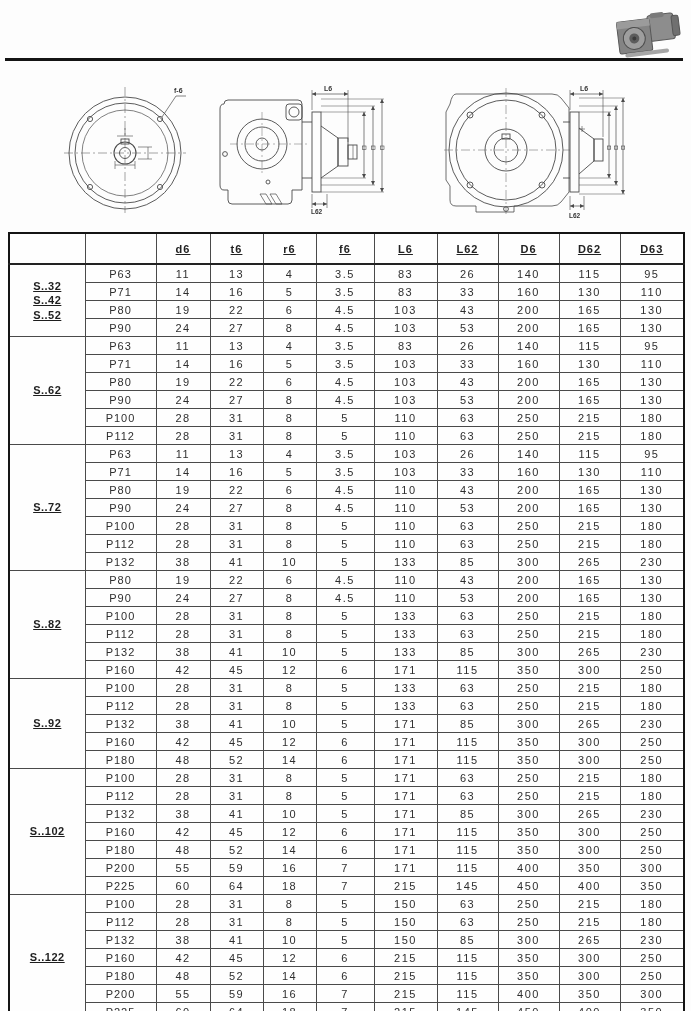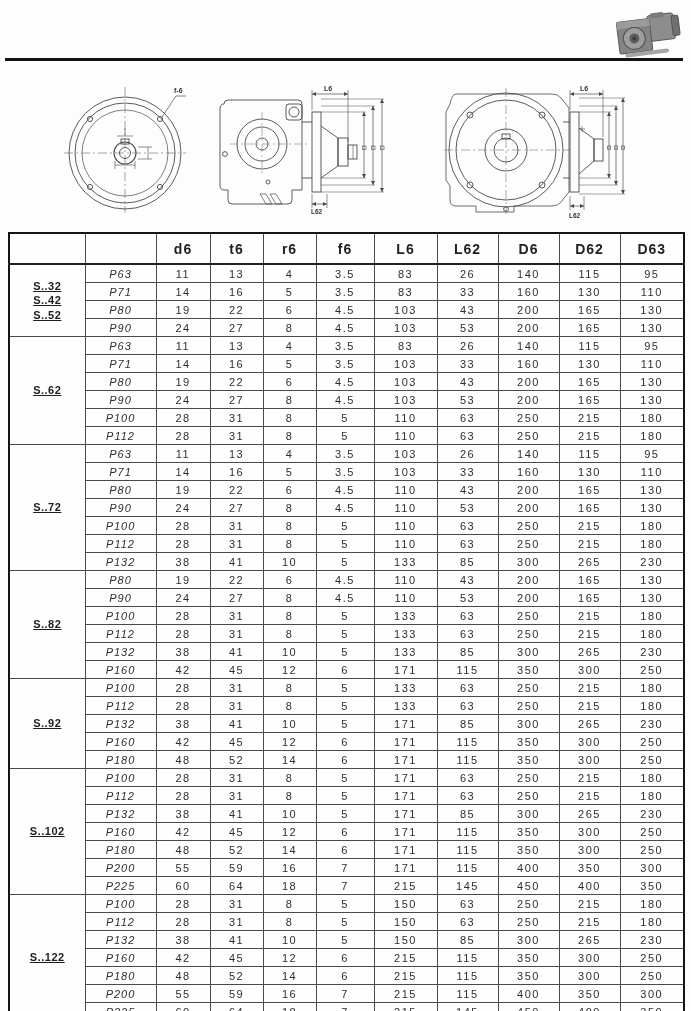--- a/index.html
+++ b/index.html
@@ -21,29 +21,29 @@
     border-collapse:collapse;table-layout:fixed;
     background:#fefefe;
   }
   table.dims th,table.dims td{
     border:1px solid #4a4a4a;
     text-align:center;vertical-align:middle;
     padding:0;overflow:hidden;white-space:nowrap;
   }
   table.dims{border:2px solid #141414;}
   table.dims thead th{
-    height:29px;font-size:14px;font-weight:bold;letter-spacing:1px;
-    border-bottom:2px solid #222;color:#222;
+    height:29px;font-size:11px;font-weight:bold;letter-spacing:1px;
+    border-bottom:2px solid #222;color:#222;text-decoration:underline;
   }
   table.dims td{font-size:11px;height:17px;}
   td.group{
     font-weight:bold;font-size:13.5px;letter-spacing:0.5px;color:#1e1e1e;
     line-height:1.3;border-right:1px solid #4a4a4a;text-decoration:underline;
   }
-  td.pcol{letter-spacing:1px;color:#2e2e2e;font-style:italic;}
+  td.pcol{letter-spacing:1px;color:#2e2e2e;}
   td.val{letter-spacing:1.5px;color:#2e2e2e;}
 </style>
 </head>
 <body>
 
 <div class="photo">
   <svg width="82" height="58" viewBox="0 0 82 58">
     <g transform="rotate(-7 41 29)">
       <rect x="44" y="10" width="26" height="26" rx="3" fill="#8d8d8d" stroke="#5c5c5c"></rect>
       <rect x="68" y="13" width="7" height="20" rx="2" fill="#707070" stroke="#555"></rect>

